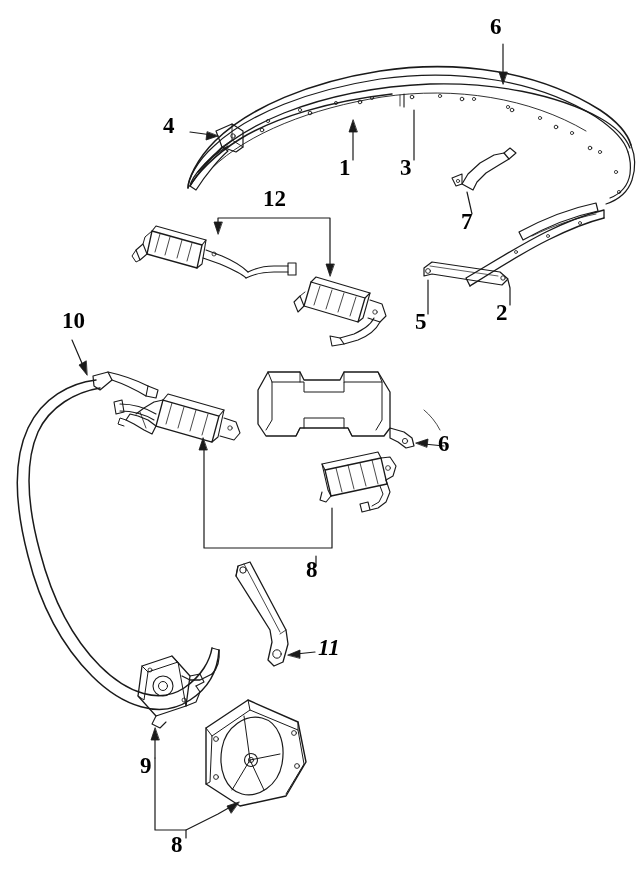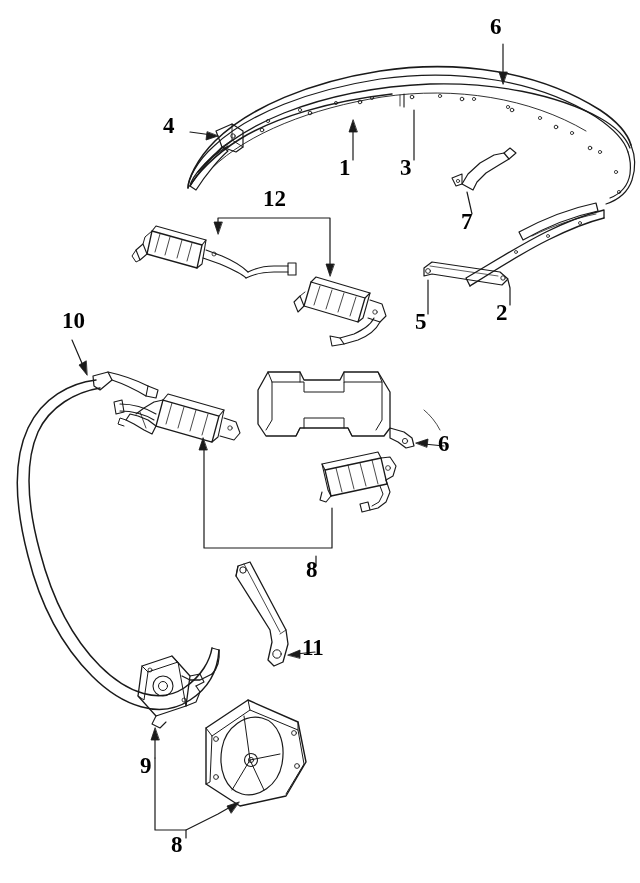--- a/index.html
+++ b/index.html
@@ -279,18 +279,18 @@
   <div class="callout-label" style="left:339px; top:156px;">1</div>
   <div class="callout-label" style="left:496px; top:301px;">2</div>
   <div class="callout-label" style="left:400px; top:156px;">3</div>
   <div class="callout-label" style="left:163px; top:114px;">4</div>
   <div class="callout-label" style="left:415px; top:310px;">5</div>
   <div class="callout-label" style="left:490px; top:15px;">6</div>
   <div class="callout-label" style="left:461px; top:210px;">7</div>
   <div class="callout-label" style="left:171px; top:833px;">8</div>
   <div class="callout-label" style="left:140px; top:754px;">9</div>
   <div class="callout-label" style="left:54px;  top:309px;margin-left:8px;">10</div>
-  <div class="callout-label" style="left:302px; top:636px;">11</div>
+  <div class="callout-label" style="left:318px; top:636px;font-style:italic;">11</div>
   <div class="callout-label" style="left:263px; top:187px;">12</div>
   <div class="callout-label" style="left:306px; top:558px;">8</div>
   <div class="callout-label" style="left:438px; top:432px;">6</div>
 
 </div>
 
 </body></html>

